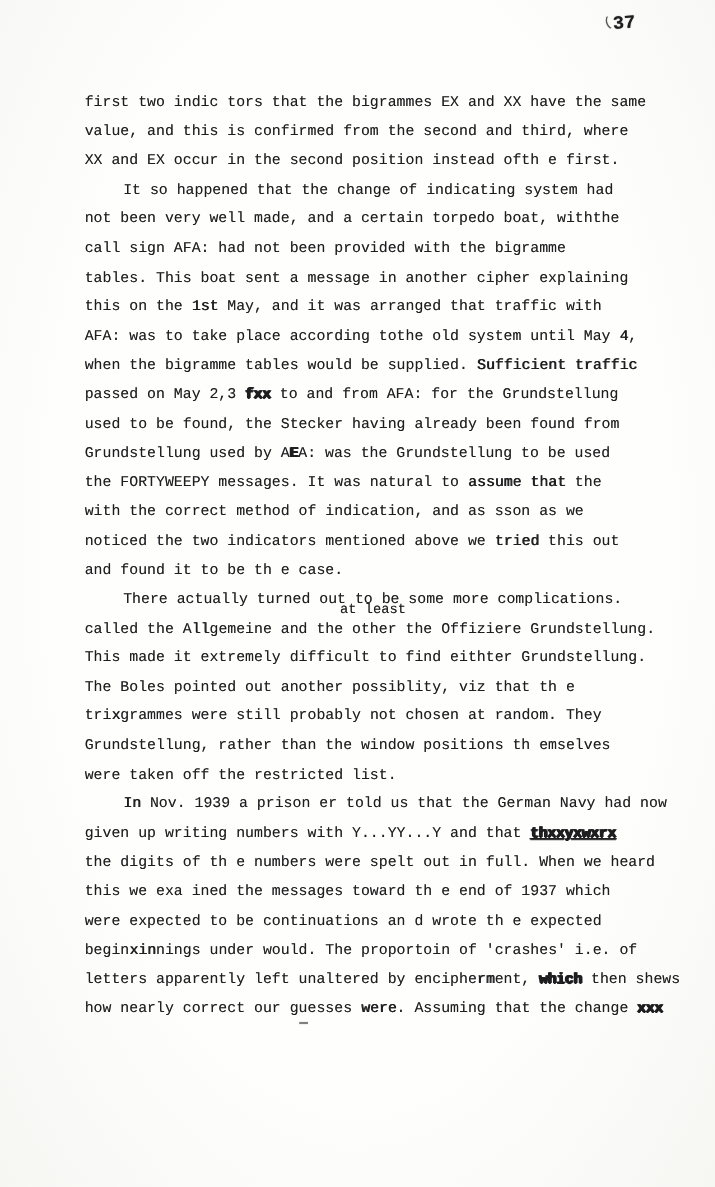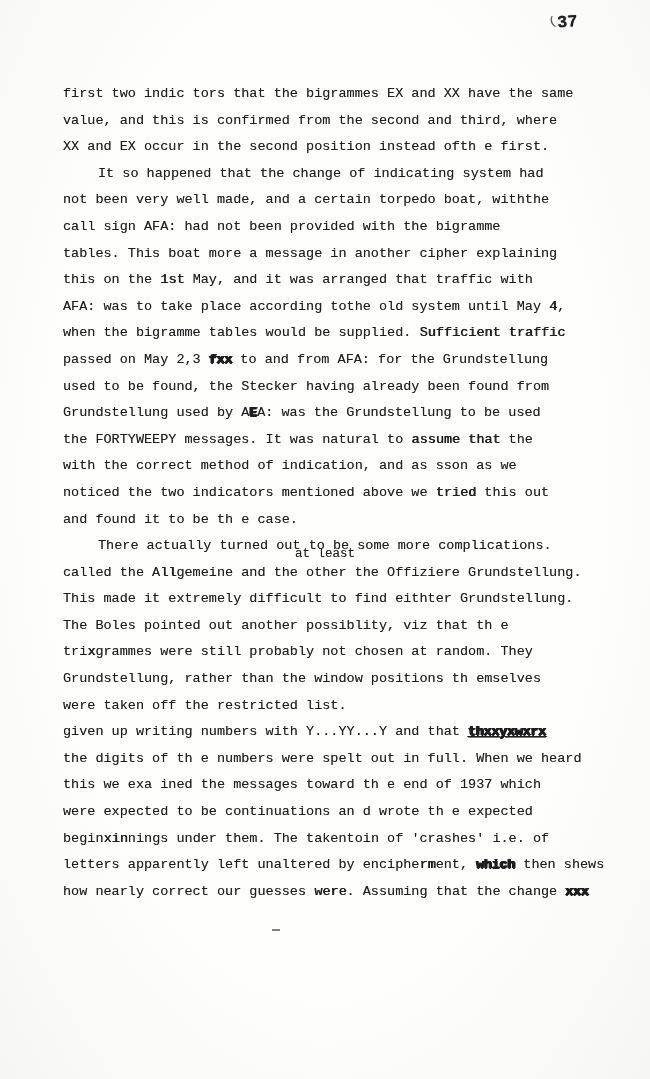--- a/index.html
+++ b/index.html
@@ -19,21 +19,21 @@
     transform:rotate(-4deg);
     text-shadow:0 0 1px rgba(0,0,0,.6);
     white-space:nowrap;
   }
   .pagenum .mark{
     display:inline-block;
     font-size:12px;font-weight:normal;opacity:.75;
     transform:rotate(-14deg) translateY(-3px);
   }
   .textblock{
-    position:absolute;left:63px;top:81px;width:540px;
+    position:absolute;left:77px;top:81px;width:540px;
     font-size:13.5px;line-height:26.6px;
     text-shadow:0 0 .5px rgba(10,10,10,.45);
   }
   .line{height:26.6px;white-space:pre;}
   .line.indent{padding-left:35px;}
   .line.insert{
     height:0;overflow:visible;
     line-height:13px;font-size:12.5px;
     transform:translate(232px,-12px);
   }
@@ -54,42 +54,43 @@
 <div class="page">
   <div class="pagenum"><span class="mark">(</span><span>37</span></div>
 
   <div class="textblock">
       <div class="line"><span>first two indic tors that the bigrammes EX and XX have the same</span></div>
       <div class="line"><span>value, and this is confirmed from the second and third, where</span></div>
       <div class="line"><span>XX and EX occur in the second position instead ofth e first.</span></div>
       <div class="line indent"><span>It so happened that the change of indicating system had</span></div>
       <div class="line"><span>not been very well made, and a certain torpedo boat, withthe</span></div>
       <div class="line"><span>call sign AFA: had not been provided with the bigramme</span></div>
-      <div class="line"><span>tables. This boat more a message in another cipher explaining</span></div>
+      <div class="line"><span>tables. This boat sent a message in another cipher explaining</span></div>
       <div class="line"><span>this on the </span><span class="b">1st</span><span> May, and it was arranged that traffic with</span></div>
       <div class="line"><span>AFA: was to take place according tothe old system until May </span><span class="b">4</span><span>,</span></div>
       <div class="line"><span>when the bigramme tables would be supplied. </span><span class="b">Sufficient traffic</span></div>
       <div class="line"><span>passed on May 2,3 </span><span class="x">fxx</span><span> to and from AFA: for the Grundstellung</span></div>
       <div class="line"><span>used to be found, the Stecker having already been found from</span></div>
       <div class="line"><span>Grundstellung used by A</span><span class="x">E</span><span>A: was the Grundstellung to be used</span></div>
       <div class="line"><span>the FORTYWEEPY messages. It was natural to </span><span class="b">assume that</span><span> the</span></div>
       <div class="line"><span>with the correct method of indication, and as sson as we</span></div>
       <div class="line"><span>noticed the two indicators mentioned above we </span><span class="b">tried</span><span> this out</span></div>
       <div class="line"><span>and found it to be th e case.</span></div>
       <div class="line indent"><span>There actually turned out to be some more complications.</span></div>
       <div class="line insert"><span>at least</span></div>
       <div class="line"><span>called the A</span><span class="b">ll</span><span>gemeine and the other the Offiziere Grundstellung.</span></div>
       <div class="line"><span>This made it extremely difficult to find eithter Grundstellung.</span></div>
       <div class="line"><span>The Boles pointed out another possiblity, viz that th e</span></div>
       <div class="line"><span>tri</span><span class="b">x</span><span>grammes were still probably not chosen at random. They</span></div>
       <div class="line"><span>Grundstellung, rather than the window positions th emselves</span></div>
       <div class="line"><span>were taken off the restricted list.</span></div>
+      <div class="line indent"><span class="b">In</span><span> Nov. 1939 a prison er told us that the German Navy had now</span></div>
       <div class="line"><span>given up writing numbers with Y...YY...Y and that </span><span class="xu">thxxyxwxrx</span></div>
       <div class="line"><span>the digits of th e numbers were spelt out in full. When we heard</span></div>
       <div class="line"><span>this we exa ined the messages toward th e end of 1937 which</span></div>
       <div class="line"><span>were expected to be continuations an d wrote th e expected</span></div>
-      <div class="line"><span>begin</span><span class="b">xin</span><span>nings under them. The taken</span><span class="u">toin</span><span> of 'crashes' i.e. of</span></div>
+      <div class="line"><span>begin</span><span class="b">xin</span><span>nings under would. The propor</span><span class="u">toin</span><span> of 'crashes' i.e. of</span></div>
       <div class="line"><span>letters apparently left unaltered by enciphe</span><span class="b">rm</span><span>ent, </span><span class="x">which</span><span> then shews</span></div>
       <div class="line"><span>how nearly correct our guesses </span><span class="b">were</span><span>. Assuming that the change </span><span class="x">xxx</span></div>
     </div>
 
   <div class="artifact-dash"></div>
 </div>
 
 </body></html>

